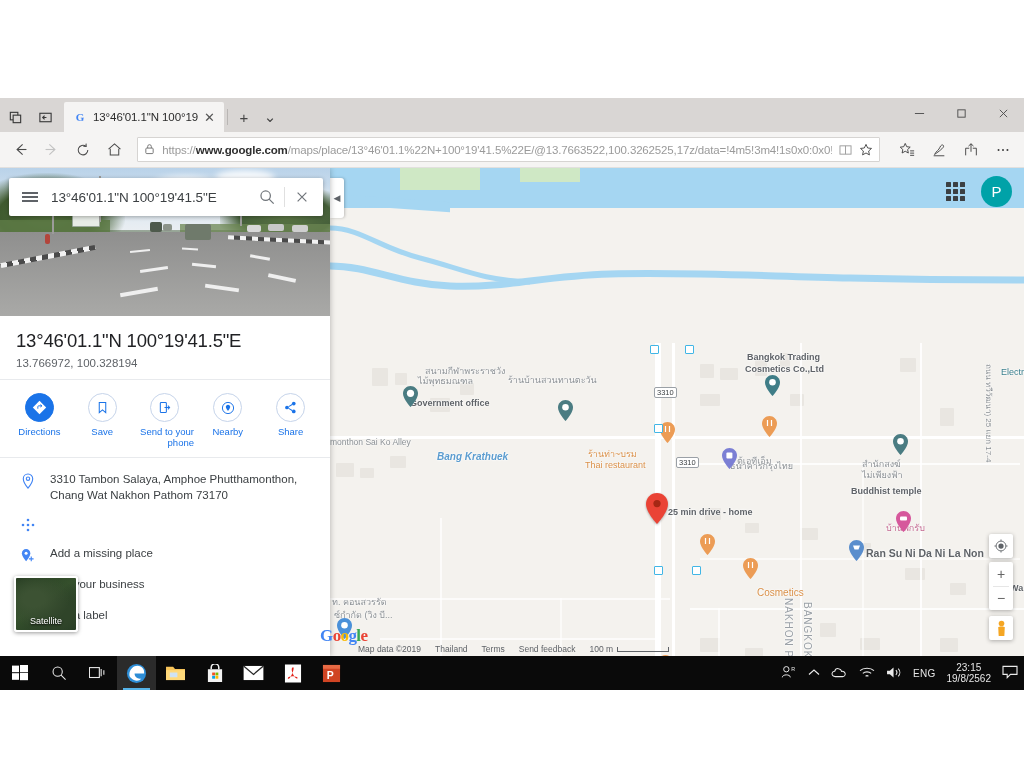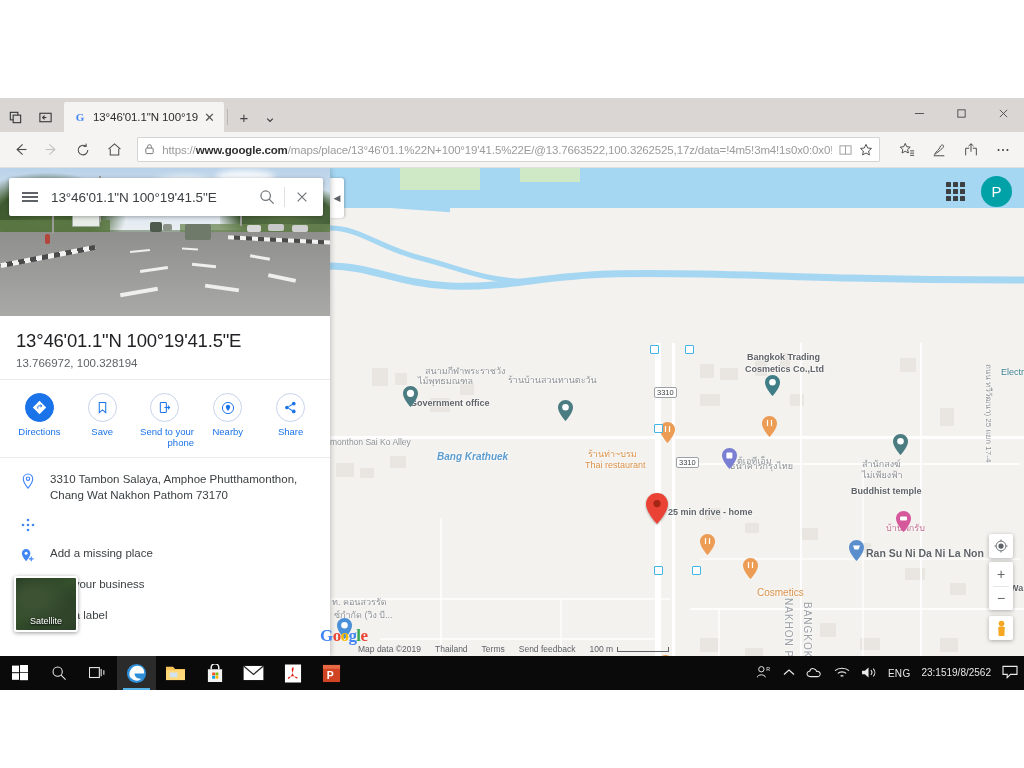--- a/index.html
+++ b/index.html
@@ -238,21 +238,21 @@
   
   #taskbar {
     position: absolute; left: 0; top: 656px; width: 1024px; height: 34px; background: #0a0a0a;
     display: flex; align-items: center; z-index: 60;
   }
   .tb-item { width: 39px; height: 34px; display: flex; align-items: center; justify-content: center; position: relative; }
   .tb-item.active { background: #2b2b2b; }
   .tb-item.active::after { content:''; position:absolute; left:6px; right:6px; bottom:0; height:2px; background:#55b3e8; }
   .tray { margin-left: auto; display: flex; align-items: center; gap: 11px; padding-right: 6px;
     color: #e6e6e6; font-size: 10px; }
-  .tray-clock { display: flex; flex-direction: row; align-items: center; line-height: 1.15; font-size: 10px; text-align: right; }
+  .tray-clock { display: flex; flex-direction: column; align-items: center; line-height: 1.15; font-size: 10px; text-align: right; }
   .lang { font-size: 10px; letter-spacing: .3px; }
 
   .blackbar-top { position:absolute; left:0; top:0; width:1024px; height:98px; background:#fff; }
   .blackbar-bottom { position:absolute; left:0; top:690px; width:1024px; height:78px; background:#fff; }
 </style>
 </head>
 <body>
 
 <div id="root">
   <div class="blackbar-top"></div>

